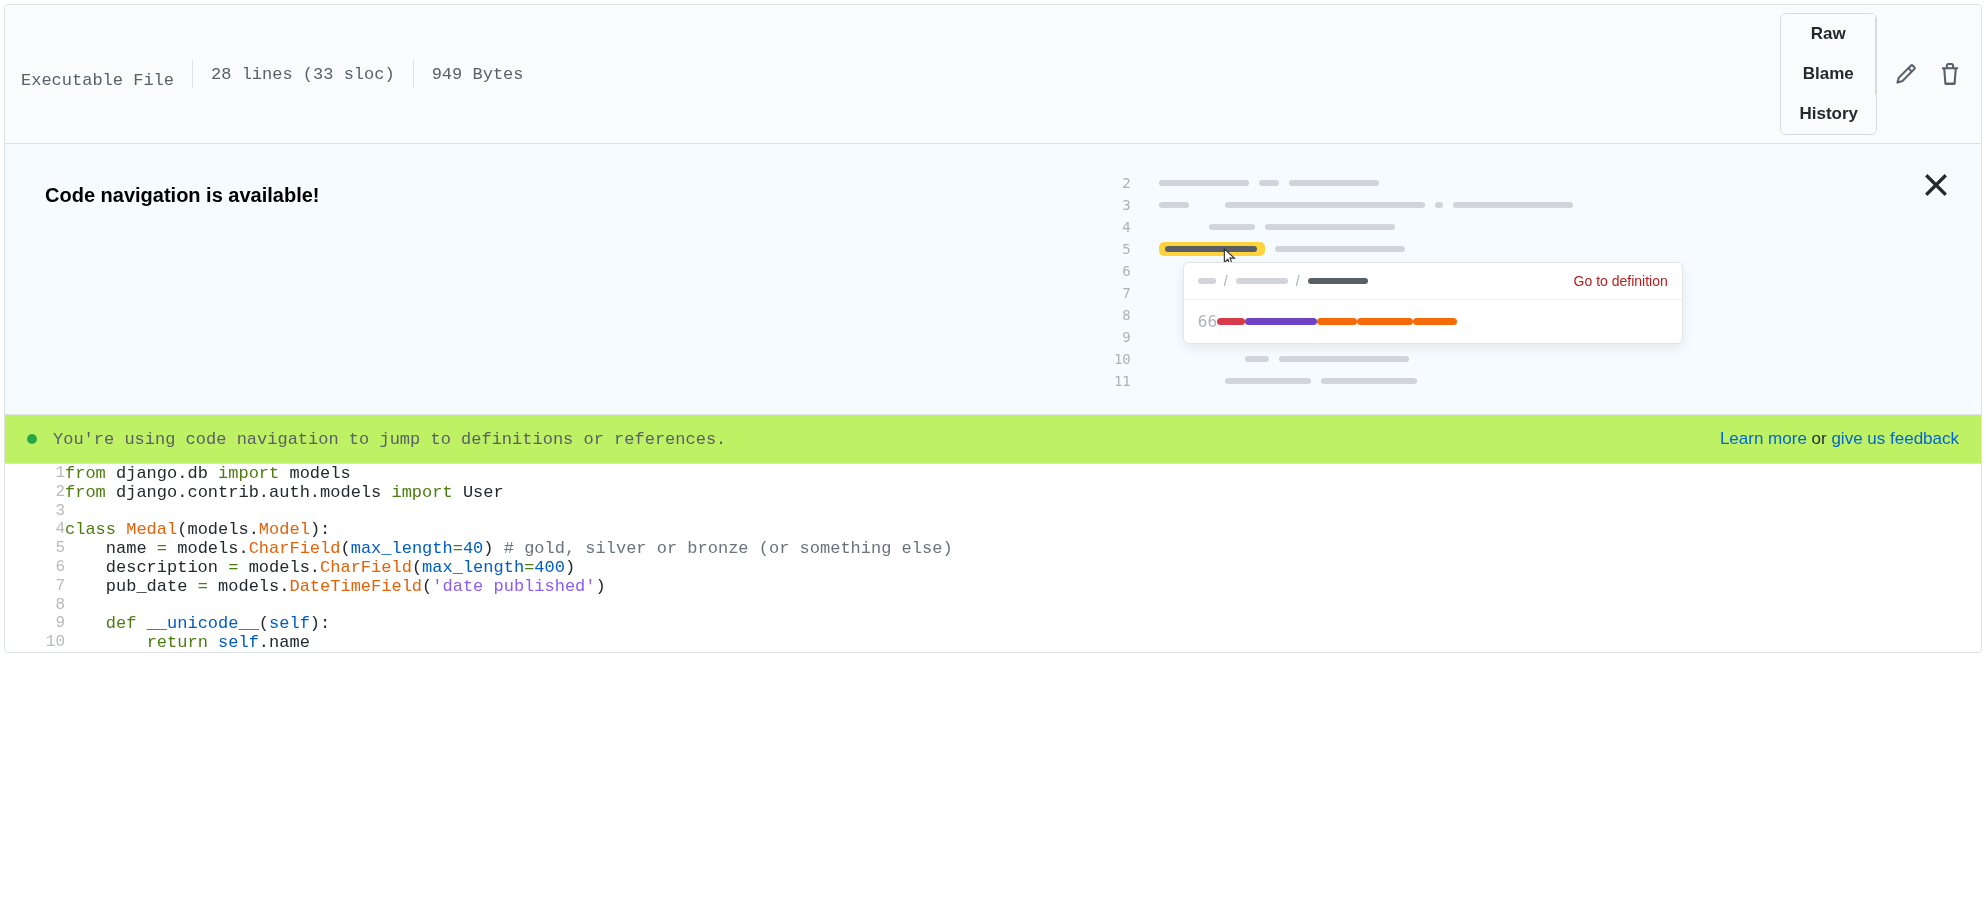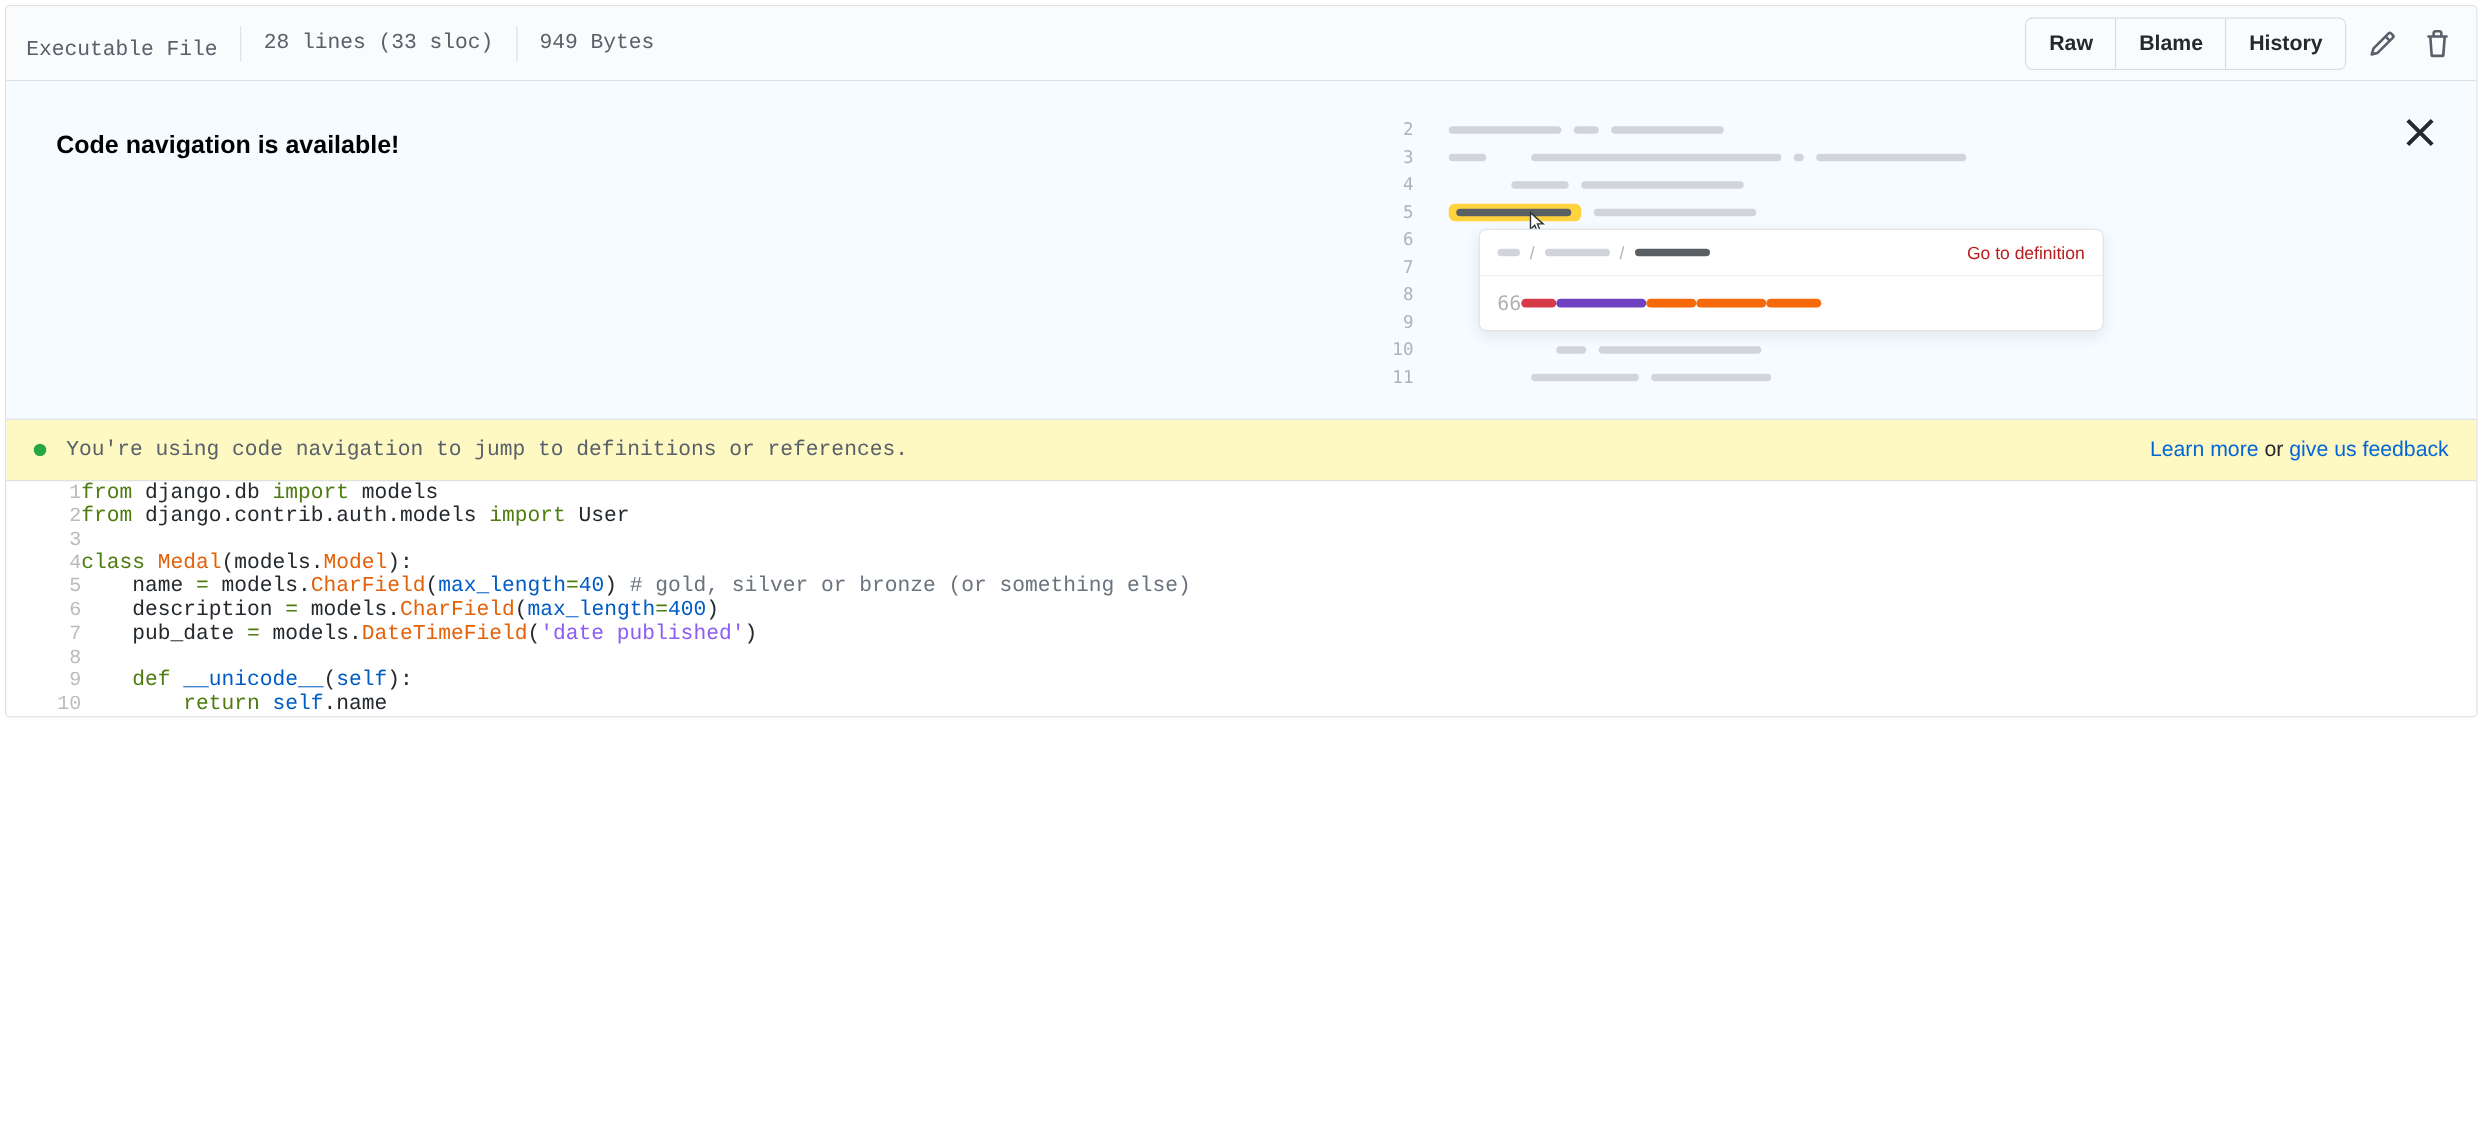--- a/index.html
+++ b/index.html
@@ -46,20 +46,21 @@
   .filebar-right {
     display: flex;
     align-items: center;
     gap: 14px;
   }
   .btn-group {
     display: flex;
     border: 1px solid #d7dbde;
     border-radius: 6px;
     overflow: hidden;
+    flex-direction: column;
   }
   .btn-group .btn {
     background: #fafbfc;
     border: none;
     border-right: 1px solid #d7dbde;
     padding: 10px 18px;
     font-size: 17px;
     font-weight: 600;
     color: #24292e;
     cursor: pointer;
@@ -151,21 +152,21 @@
   .popover-head-left { display:flex; align-items:center; gap:8px; }
   .popover-head a { color:#b91c1c; font-size:14px; text-decoration:none; font-weight:500;}
   .popover-body { display:flex; align-items:center; padding:12px 14px; }
   .popover-body .num { color:#b0b3b6; font-size:16px; font-family:monospace;}
   .chip { height:7px; border-radius:4px; }
 
   
   .statusbar {
     display:flex; align-items:center; justify-content:space-between;
     padding: 14px 22px;
-    background:#fef9c3;
+    background:#bef264;
     border-bottom:1px solid #dfe2e5;
     font-size:17px;
   }
   .statusbar-left { display:flex; align-items:center; gap:16px; color:#586069;}
   .dot-green { width:10px; height:10px; border-radius:50%; background:#28a745; display:inline-block;}
   .statusbar-right a { color:#0366d6; text-decoration:none; }
 
   
   table.code { width:100%; border-collapse:collapse; }
   table.code td { padding: 0; vertical-align: top; }

